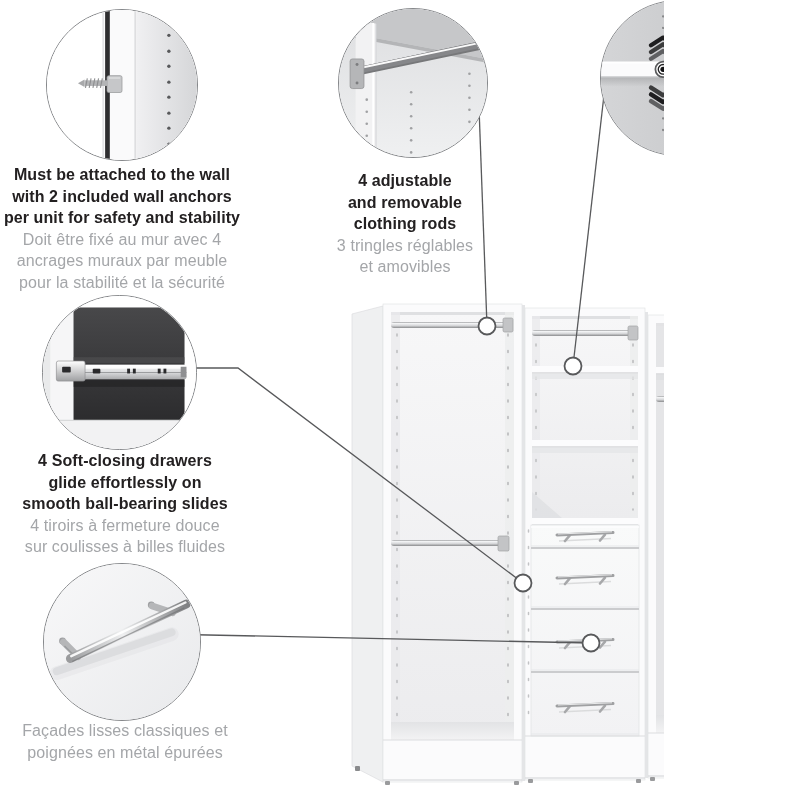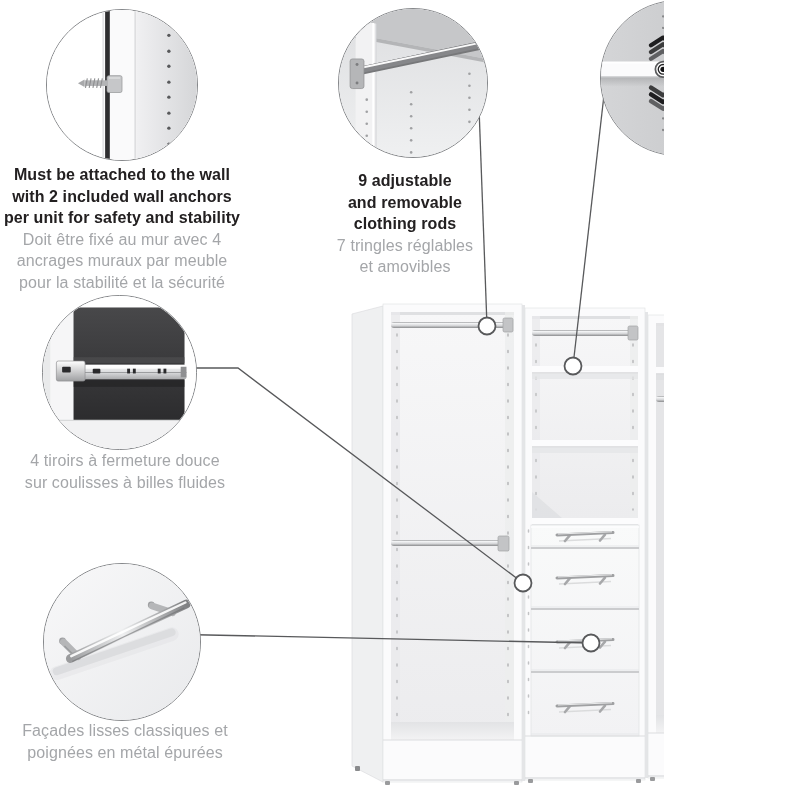--- a/index.html
+++ b/index.html
@@ -392,29 +392,32 @@
   <div class="txt" style="left:0px; top:164px; width:244px;">
     <div class="en">Must be attached to the wall
 with 2 included wall anchors
 per unit for safety and stability</div>
     <div class="fr">Doit être fixé au mur avec 4
 ancrages muraux par meuble
 pour la stabilité et la sécurité</div>
   </div>
 
   <div class="txt" style="left:295px; top:170px; width:220px;">
-    <div class="en">9 adjustable
+    <div class="en">4 adjustable
 and removable
 clothing rods</div>
-    <div class="fr">7 tringles réglables
+    <div class="fr">3 tringles réglables
 et amovibles</div>
   </div>
 
 
   <div class="txt" style="left:2px; top:450px; width:246px;">
+    <div class="en">4 Soft-closing drawers
+glide effortlessly on
+smooth ball-bearing slides</div>
     <div class="fr">4 tiroirs à fermeture douce
 sur coulisses à billes fluides</div>
   </div>
 
   <div class="txt" style="left:2px; top:720px; width:246px;">
     <div class="fr">Façades lisses classiques et
 poignées en métal épurées</div>
   </div>
 
 </div>

